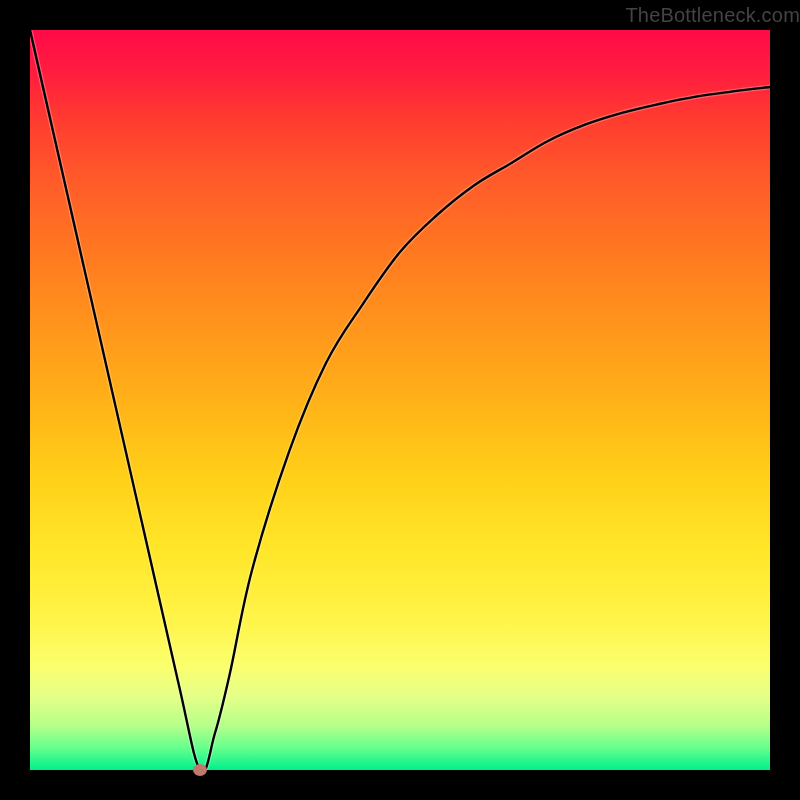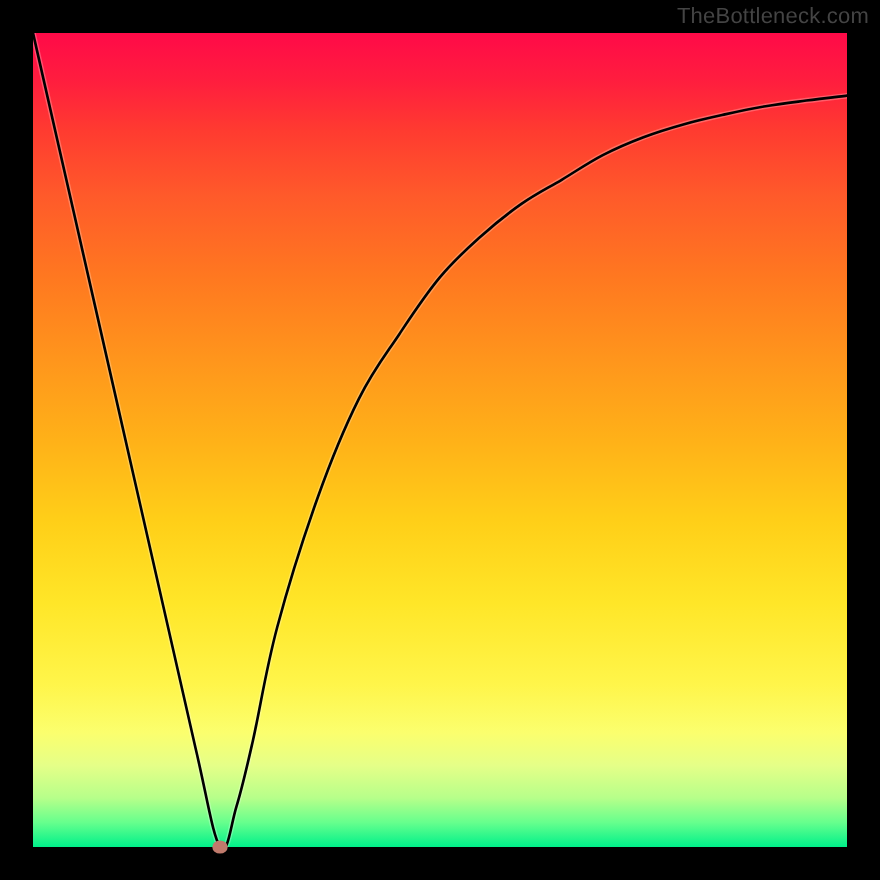--- a/index.html
+++ b/index.html
@@ -55,21 +55,21 @@
     position: absolute;
     width: 14px;
     height: 12px;
     border-radius: 50%;
     background: #c07a6c;
     transform: translate(-50%, -50%);
   }
   .attribution {
     position: absolute;
     top: 4px;
-    right: 10px;
+    right: 0;
     color: #444;
     font-size: 20px;
     font-weight: 500;
     letter-spacing: 0.2px;
   }
 </style>
 </head>
 <body>
 
 <div class="stage">

